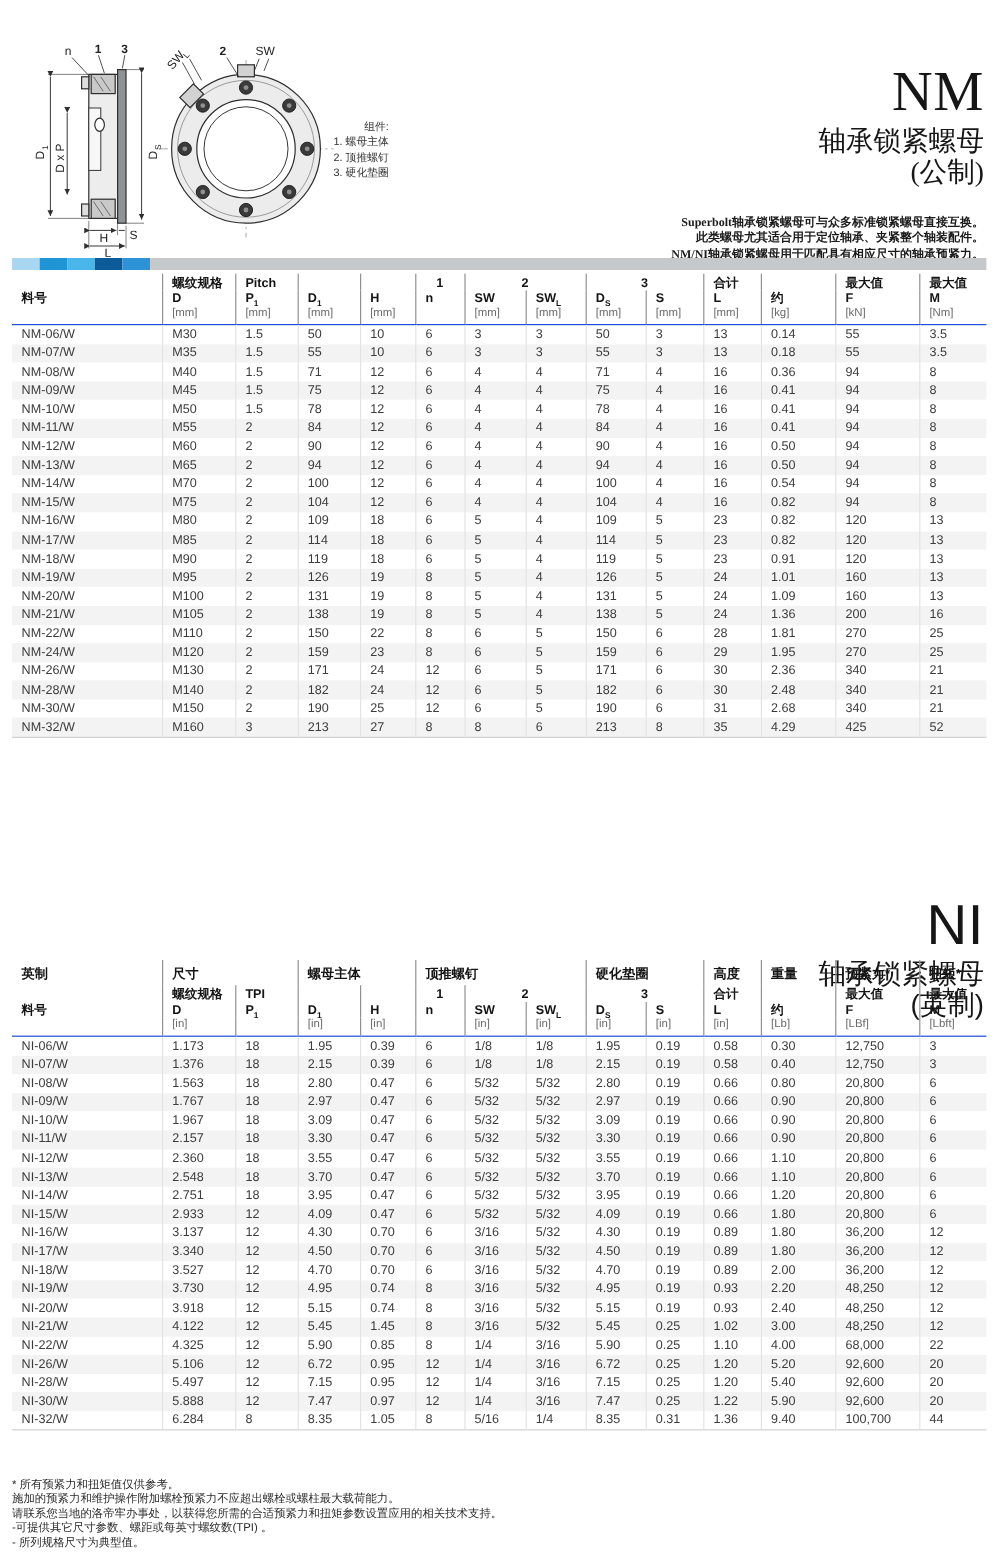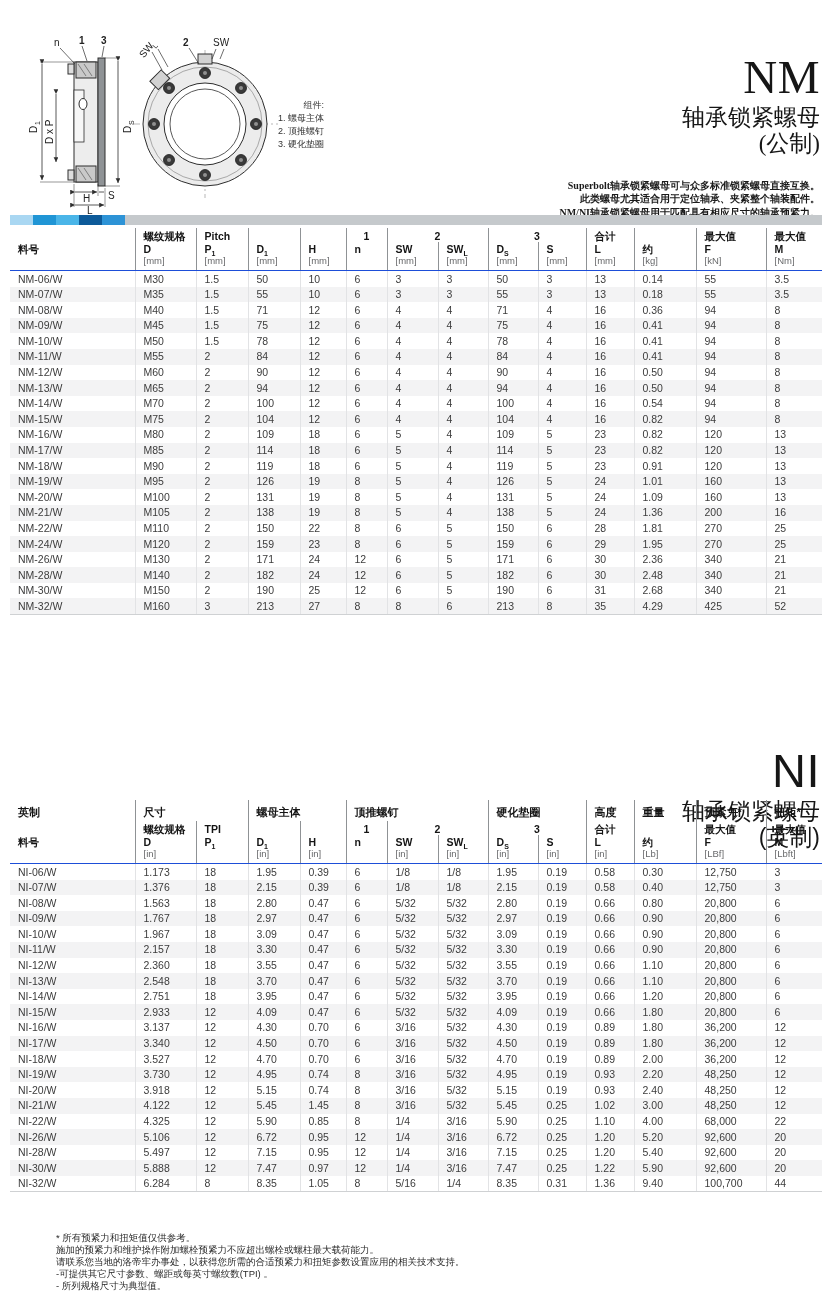--- a/index.html
+++ b/index.html
@@ -37,21 +37,21 @@
   th.ctr{text-align:center;padding-left:0;}
   sub{font-size:7px;line-height:0;}
   .b1{border-left:1px solid #8f9295;}
   .b2{border-left:1px solid #8f9295;}
   tbody td{padding:1.5px 0 1.5px 8px;line-height:12.6px;font-size:10.5px;color:#3c3c3c;}
   tbody td:not(:first-child){border-left:1px solid #e2e3e5;}
   tbody tr:nth-child(even){background:#f3f3f4;}
   tbody tr:last-child td{border-bottom:1px solid #cfd1d3;}
 
   
-  .footnotes{position:absolute;left:10px;top:1232px;font-size:9.5px;line-height:12px;color:#2a2a2a;margin-left:46px;}
+  .footnotes{position:absolute;left:10px;top:1232px;font-size:9.5px;line-height:12px;color:#2a2a2a;}
 
   
   .drawing{position:absolute;left:12px;top:34px;}
   .svgtext{font-family:"Liberation Sans","DejaVu Sans",sans-serif;font-size:10px;fill:#222;}
   .svgsub{font-family:"Liberation Sans","DejaVu Sans",sans-serif;font-size:7px;fill:#222;}
 </style>
 </head>
 <body>
 
 <div class="page">

